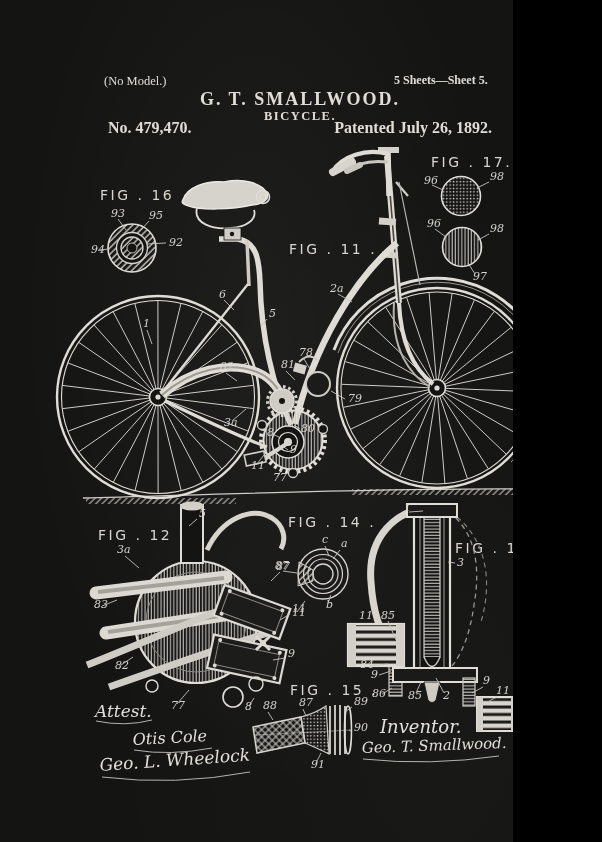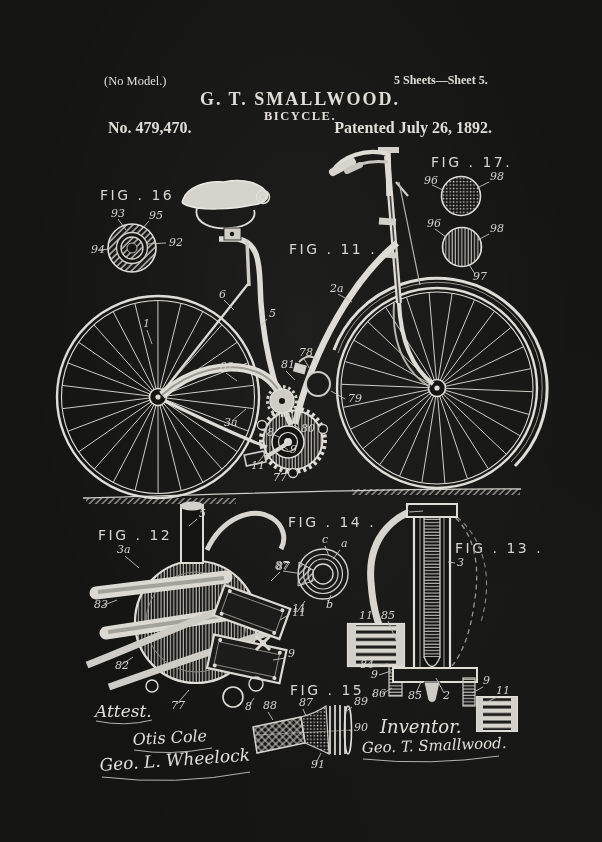--- a/index.html
+++ b/index.html
@@ -1,17 +1,17 @@
 <!DOCTYPE html>
 <html><head>
 <meta charset="utf-8">
 <style>
   html,body { margin:0; padding:0; background:#000; }
   .page {
-    position:relative; width:602px; height:842px; overflow:hidden;
+    position:relative; width:513px; height:842px; overflow:hidden;
     background:#141413;
     background-image:
       radial-gradient(ellipse at 50% 38%, rgba(255,255,255,0.045), rgba(0,0,0,0) 65%),
       radial-gradient(ellipse at 85% 85%, rgba(255,255,255,0.02), rgba(0,0,0,0) 55%);
   }
   svg { position:absolute; left:0; top:0; }
   text { user-select:none; }
   .serif  { font-family:"Liberation Serif",serif; fill:#e0ddd6; }
   .figlbl { font-family:"DejaVu Sans",sans-serif; fill:#d9d6cf; font-size:14px; letter-spacing:2.5px; }
   .co     { font-family:"DejaVu Serif",serif; font-style:italic; font-size:11px; fill:#d5d2cb; }

